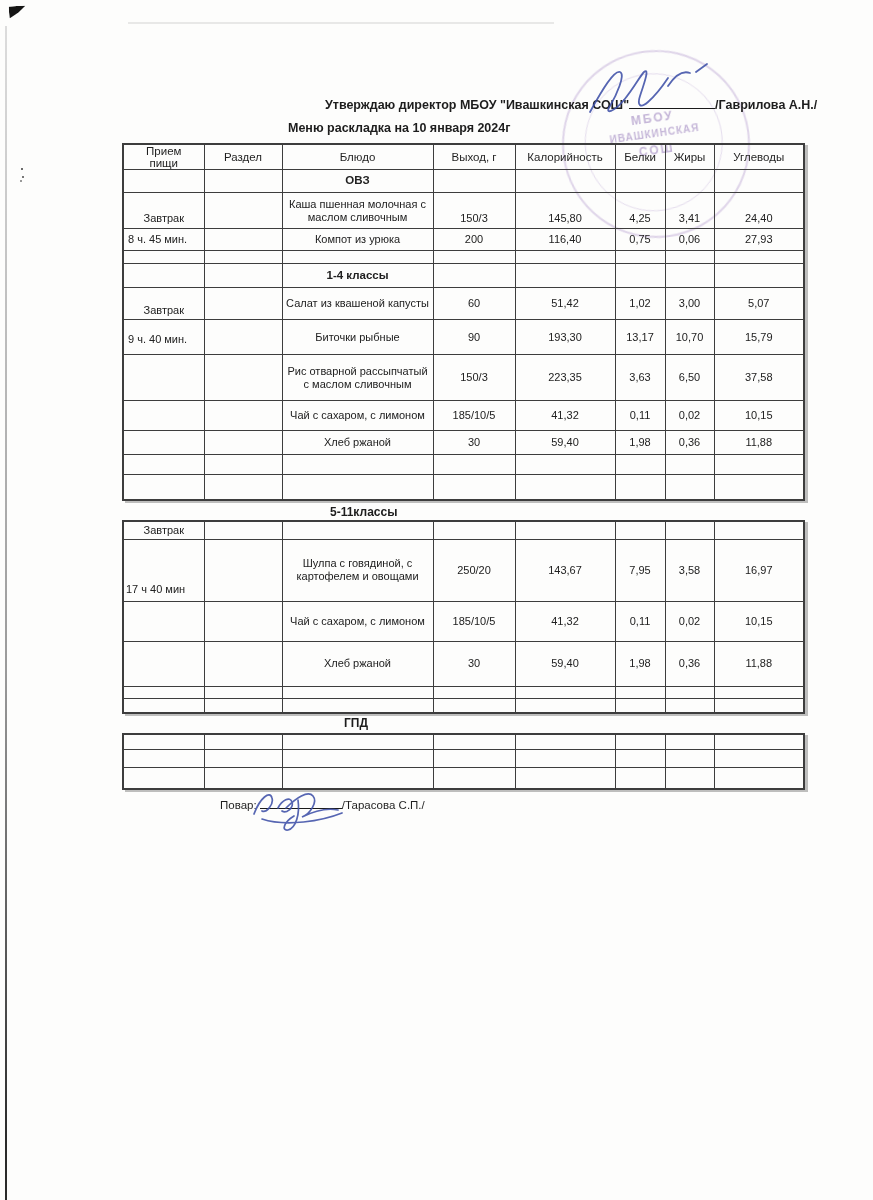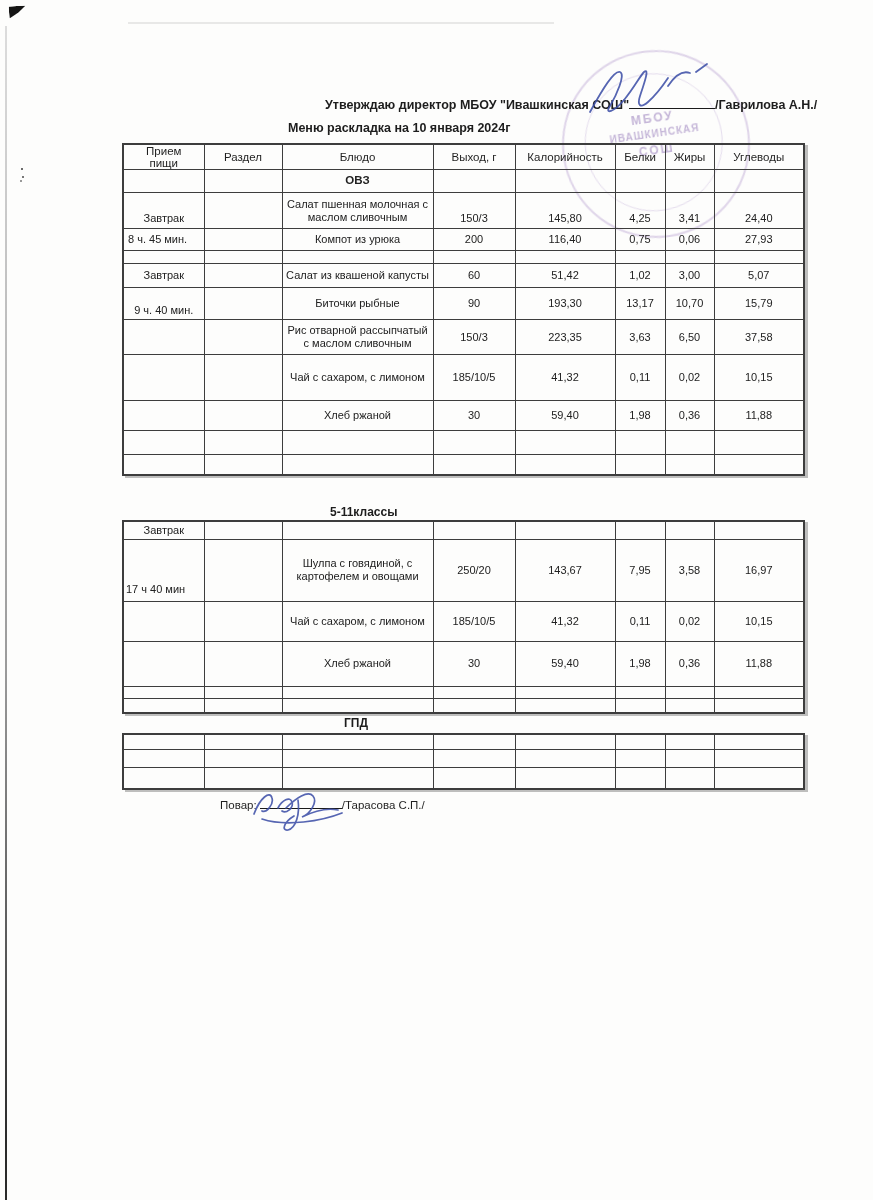--- a/index.html
+++ b/index.html
@@ -79,21 +79,21 @@
   #t-main tbody tr:nth-child(8){height:46px;}
   #t-main tbody tr:nth-child(9){height:30px;}
   #t-main tbody tr:nth-child(10){height:24px;}
   #t-main tbody tr:nth-child(11){height:20px;}
   #t-main tbody tr:nth-child(12){height:25px;}
   
   #t-main tbody tr:nth-child(2) td{vertical-align:bottom;padding-bottom:3px;}
   #t-main tbody tr:nth-child(2) td:nth-child(3){vertical-align:middle;padding-bottom:0;}
   #t-main tbody tr:nth-child(3) td:first-child{text-align:left;padding-left:4px;}
   #t-main tbody tr:nth-child(6) td:first-child{vertical-align:bottom;padding-bottom:2px;}
-  #t-main tbody tr:nth-child(7) td:first-child{vertical-align:bottom;text-align:center;padding:0 0 8px 4px;margin-left:8px;}
+  #t-main tbody tr:nth-child(7) td:first-child{vertical-align:bottom;text-align:left;padding:0 0 8px 4px;margin-left:8px;}
   
   #t-511 tbody tr:nth-child(1){height:18px;}
   #t-511 tbody tr:nth-child(2){height:62px;}
   #t-511 tbody tr:nth-child(3){height:40px;}
   #t-511 tbody tr:nth-child(4){height:45px;}
   #t-511 tbody tr:nth-child(5){height:12px;}
   #t-511 tbody tr:nth-child(6){height:15px;}
   #t-511 tbody tr:nth-child(2) td:first-child{vertical-align:bottom;text-align:left;padding:0 0 5px 2px;}
   
   #t-gpd tbody tr:nth-child(1){height:15px;}
@@ -174,41 +174,51 @@
           <td>ОВЗ</td>
           <td></td>
           <td></td>
           <td></td>
           <td></td>
           <td></td>
         </tr>
         <tr>
           <td>Завтрак</td>
           <td></td>
-          <td>Салат пшенная молочная с маслом сливочным</td>
+          <td>Каша пшенная молочная с маслом сливочным</td>
           <td>150/3</td>
           <td>145,80</td>
           <td>4,25</td>
           <td>3,41</td>
           <td>24,40</td>
         </tr>
         <tr>
           <td>8 ч. 45 мин.</td>
           <td></td>
           <td>Компот из урюка</td>
           <td>200</td>
           <td>116,40</td>
           <td>0,75</td>
           <td>0,06</td>
           <td>27,93</td>
         </tr>
         <tr>
           <td></td>
           <td></td>
           <td></td>
+          <td></td>
+          <td></td>
+          <td></td>
+          <td></td>
+          <td></td>
+        </tr>
+        <tr class="section-row">
+          <td></td>
+          <td></td>
+          <td>1-4 классы</td>
           <td></td>
           <td></td>
           <td></td>
           <td></td>
           <td></td>
         </tr>
         <tr>
           <td>Завтрак</td>
           <td></td>
           <td>Салат из квашеной капусты</td>

